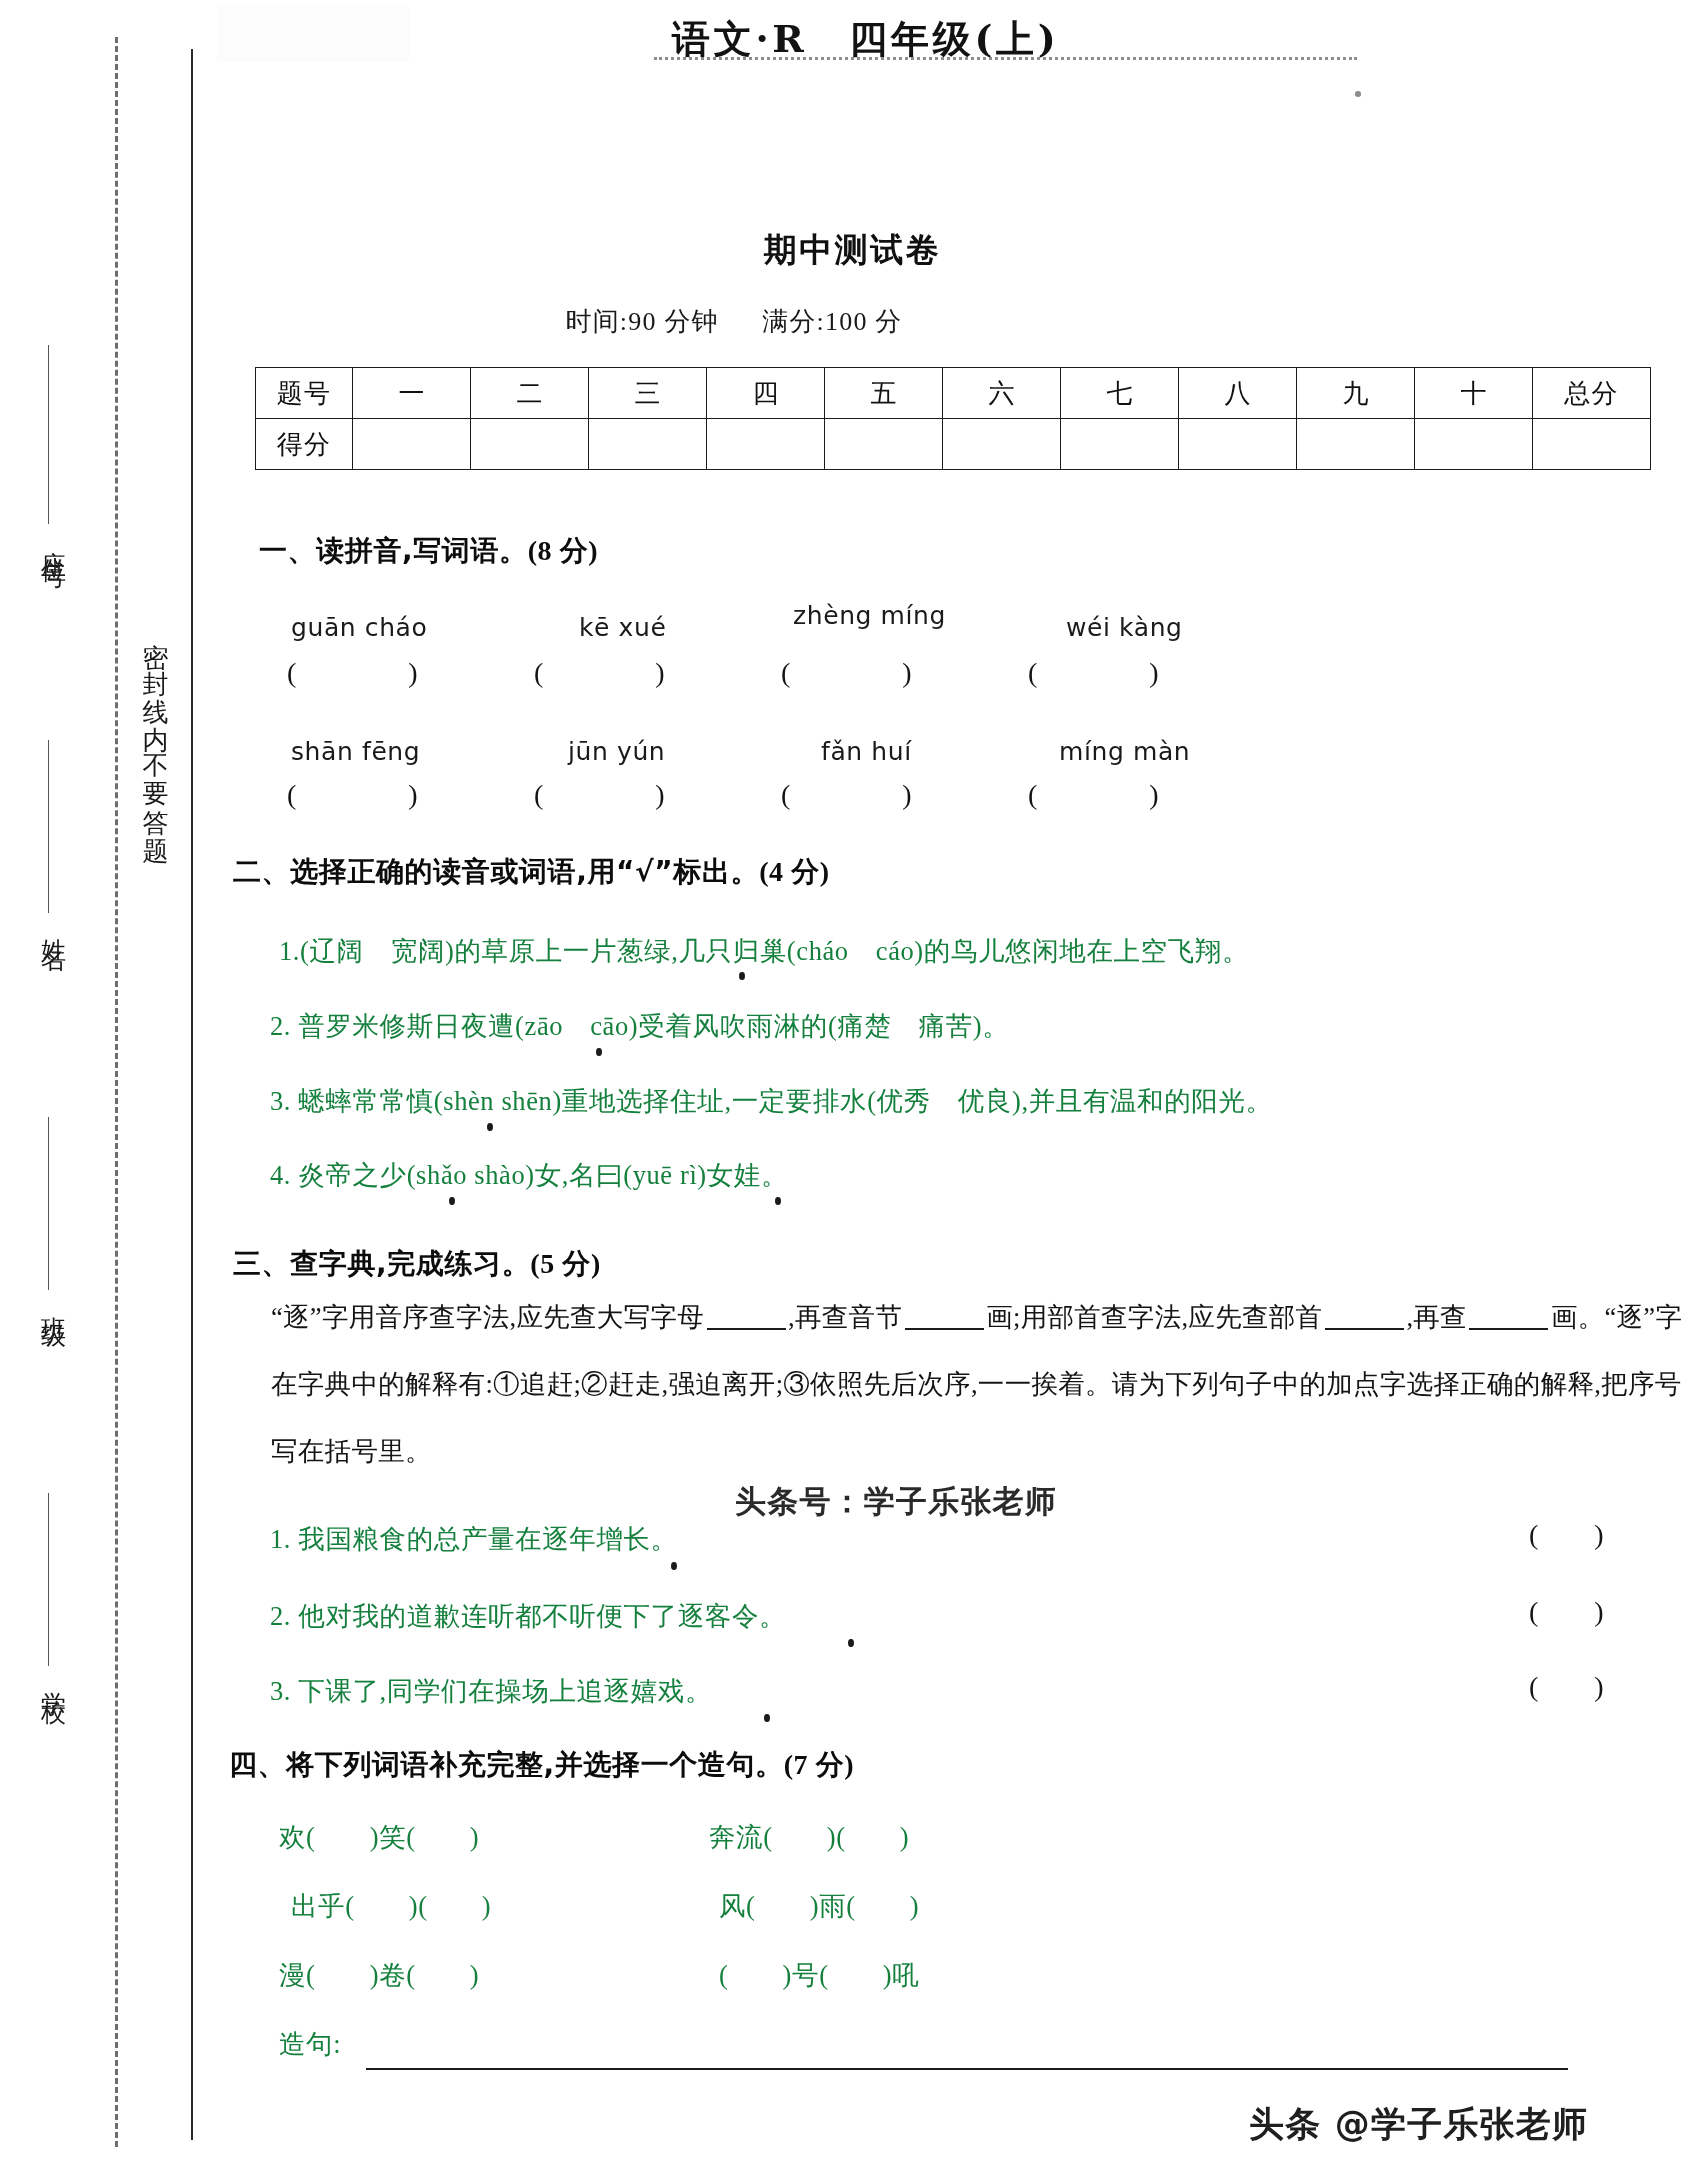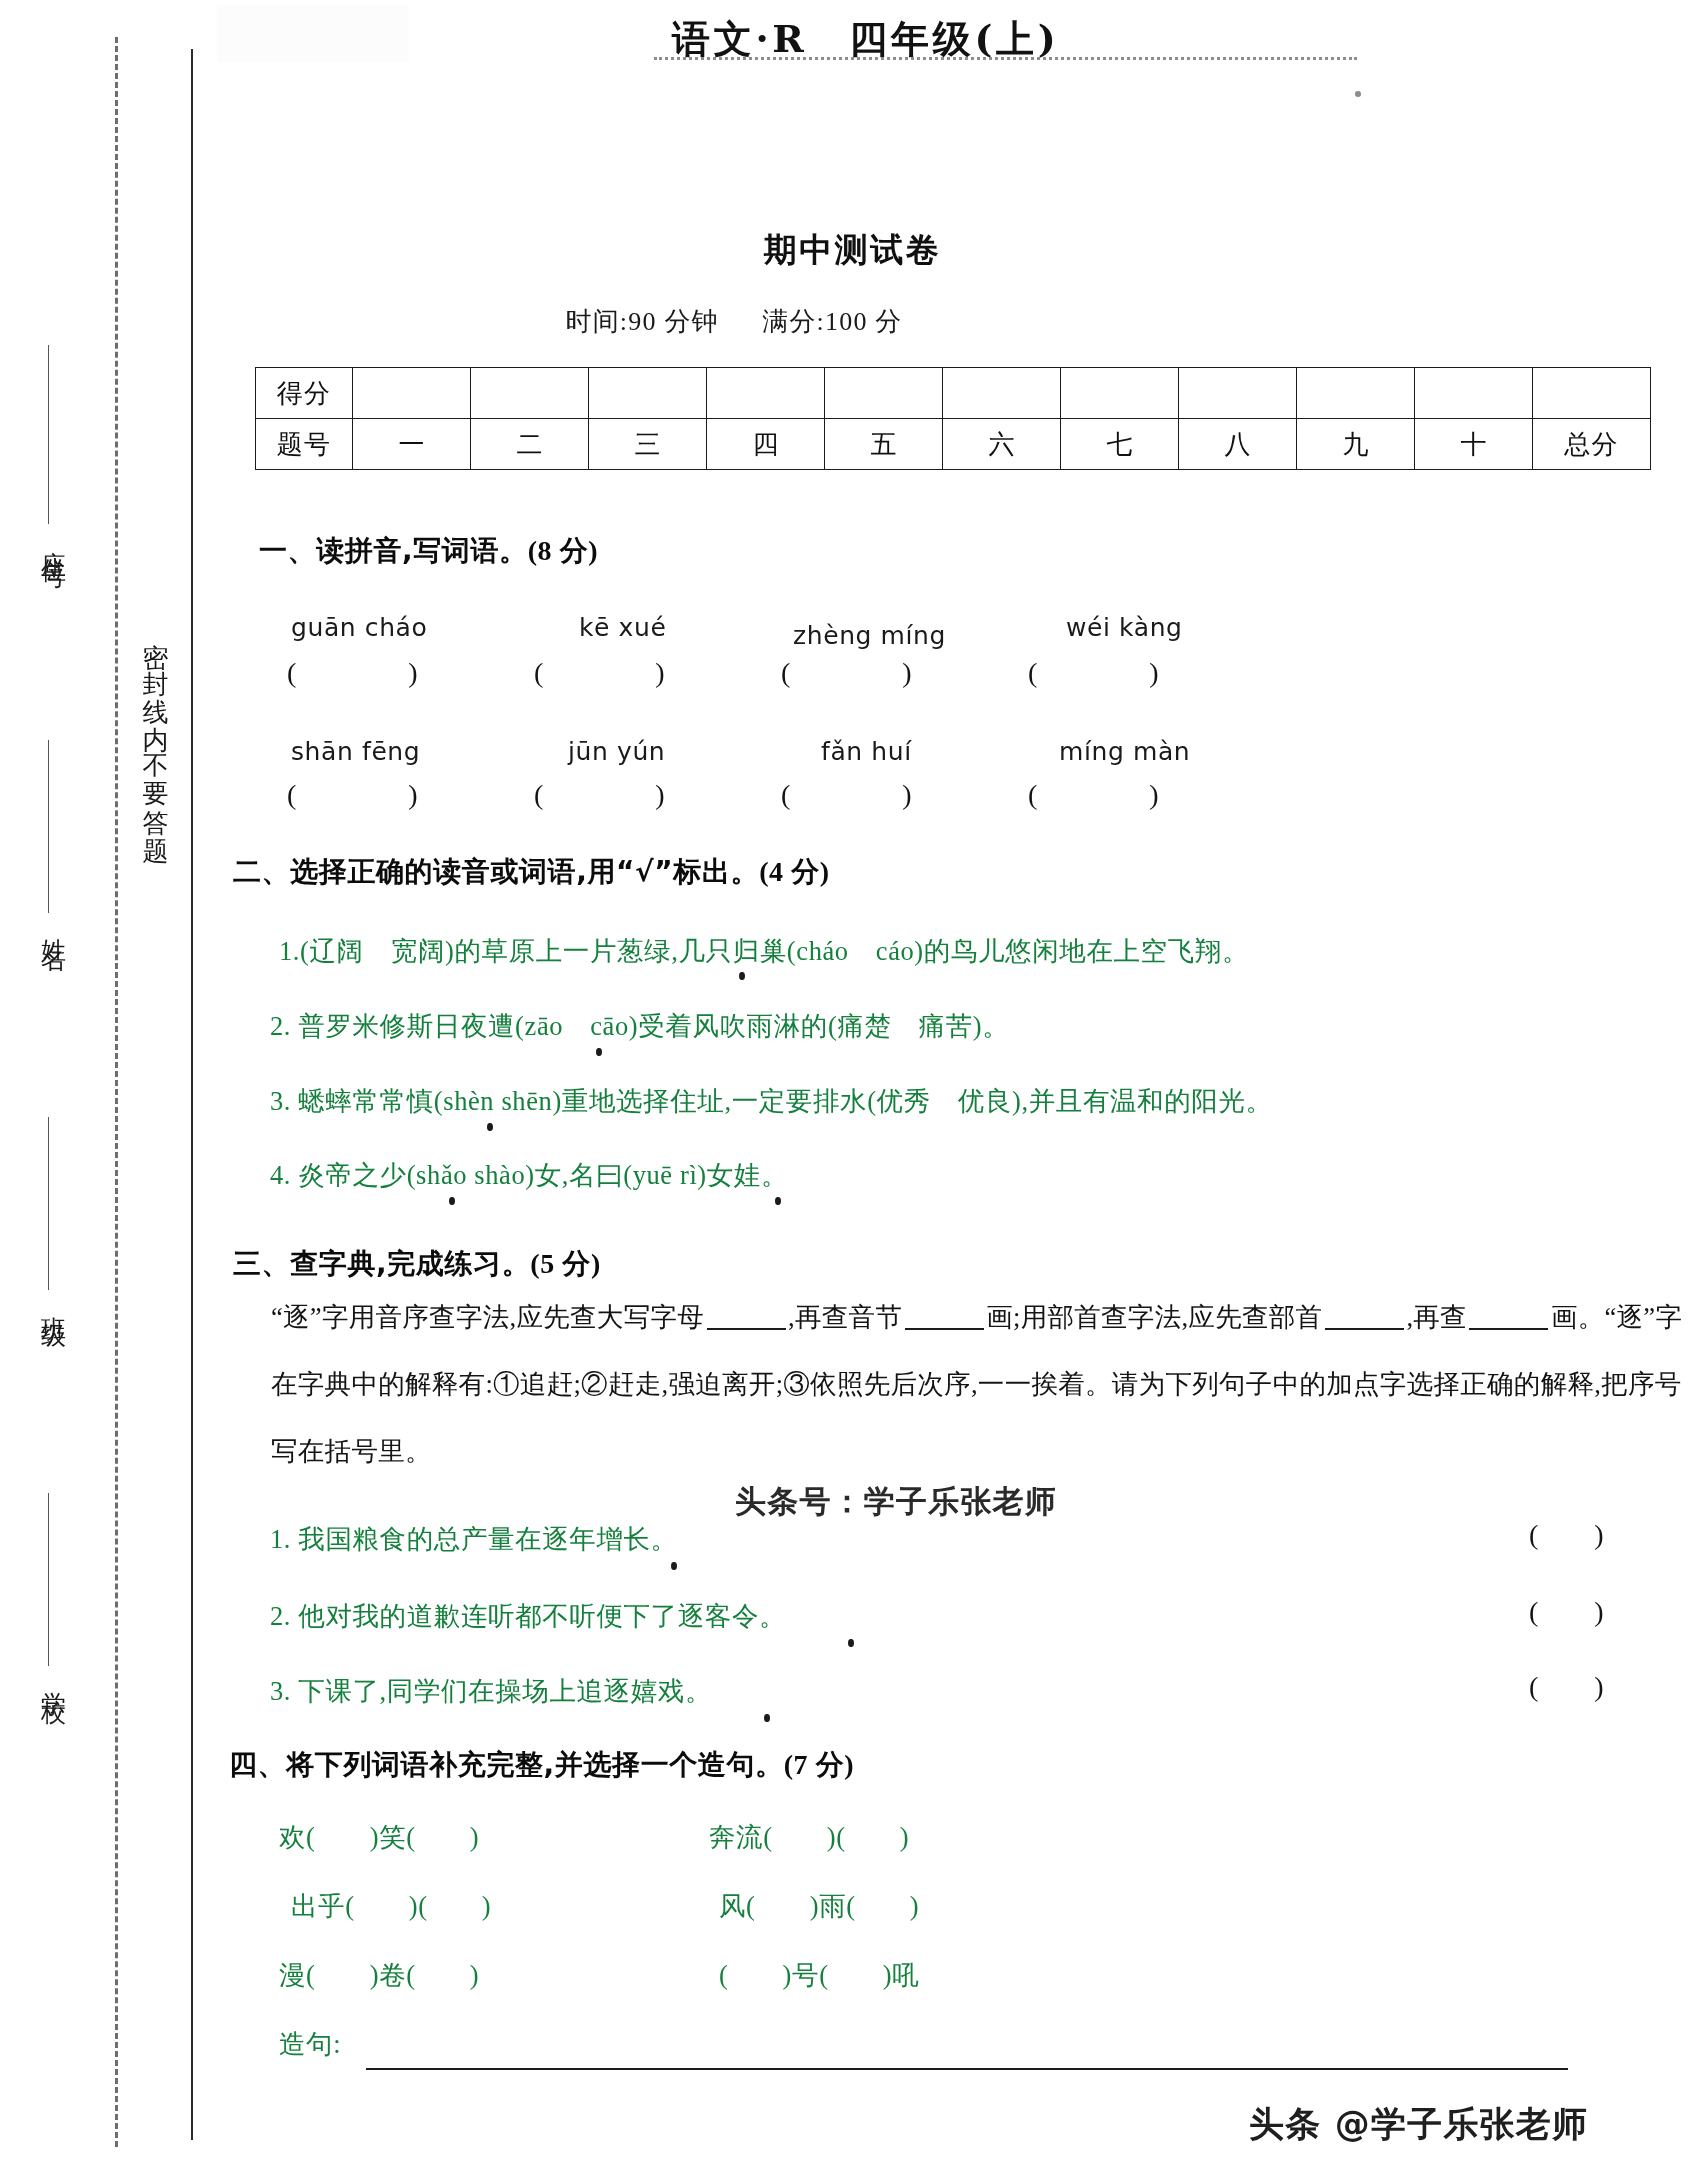--- a/index.html
+++ b/index.html
@@ -254,57 +254,57 @@
   <div class="paper-title">期中测试卷</div>
   <div class="paper-sub">
     <span>时间:90 分钟</span>
     <span class="gap"></span>
     <span>满分:100 分</span>
   </div>
 
   <table class="score-table">
     <tbody>
         <tr>
-      <td class="label">得分</td>
-      <td class="cell"></td>
-      <td class="cell"></td>
-      <td class="cell"></td>
-      <td class="cell"></td>
-      <td class="cell"></td>
-      <td class="cell"></td>
-      <td class="cell"></td>
-      <td class="cell"></td>
-      <td class="cell"></td>
-      <td class="cell"></td>
-      <td class="total"></td>
-    </tr>
-    <tr>
       <td class="label">题号</td>
       <td class="cell">一</td>
       <td class="cell">二</td>
       <td class="cell">三</td>
       <td class="cell">四</td>
       <td class="cell">五</td>
       <td class="cell">六</td>
       <td class="cell">七</td>
       <td class="cell">八</td>
       <td class="cell">九</td>
       <td class="cell">十</td>
       <td class="total">总分</td>
     </tr>
+    <tr>
+      <td class="label">得分</td>
+      <td class="cell"></td>
+      <td class="cell"></td>
+      <td class="cell"></td>
+      <td class="cell"></td>
+      <td class="cell"></td>
+      <td class="cell"></td>
+      <td class="cell"></td>
+      <td class="cell"></td>
+      <td class="cell"></td>
+      <td class="cell"></td>
+      <td class="total"></td>
+    </tr>
   </tbody>
     </table>
 
   <div class="sec-head" style="left:233px; top:532px;margin-left:26px;">
     <span>一、读拼音,写词语。</span><span class="pts">(8 分)</span>
   </div>
 
   <div class="pinyin" style="left:291px; top:613px;">guān cháo</div>
   <div class="pinyin" style="left:579px; top:613px;">kē xué</div>
-  <div class="pinyin" style="left:793px; top:621px;">zhèng míng</div>
+  <div class="pinyin" style="left:793px; top:601px;">zhèng míng</div>
   <div class="pinyin" style="left:1066px; top:613px;">wéi kàng</div>
 
   <div class="paren" style="left:287px; top:654px;">(　　　　)</div>
   <div class="paren" style="left:534px; top:654px;">(　　　　)</div>
   <div class="paren" style="left:781px; top:654px;">(　　　　)</div>
   <div class="paren" style="left:1028px; top:654px;">(　　　　)</div>
 
   <div class="pinyin" style="left:291px; top:737px;">shān fēng</div>
   <div class="pinyin" style="left:568px; top:737px;">jūn yún</div>
   <div class="pinyin" style="left:821px; top:737px;">fǎn huí</div>

